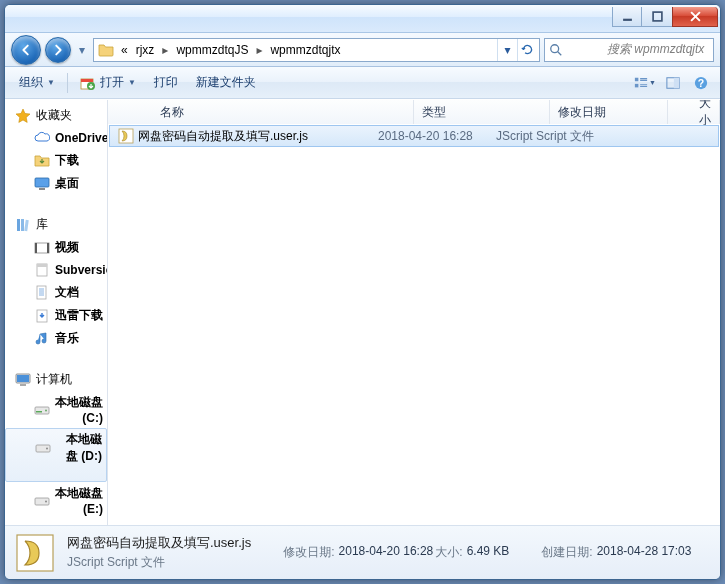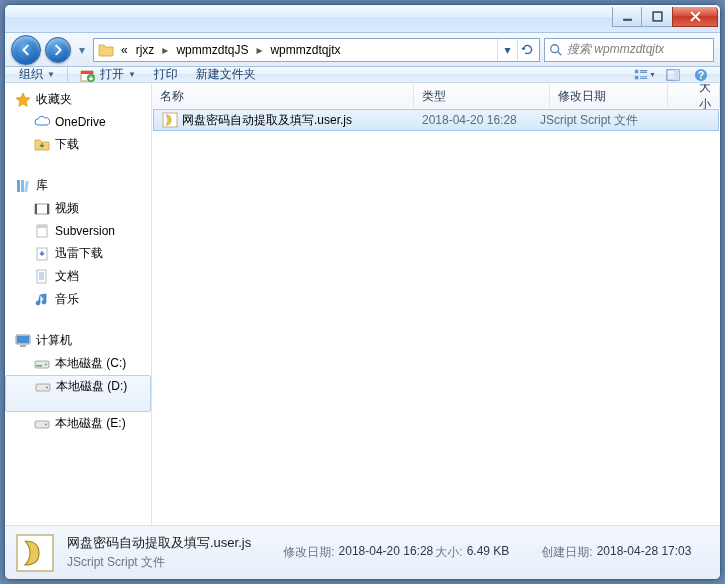--- a/index.html
+++ b/index.html
@@ -71,27 +71,27 @@
 .breadcrumb { display:flex; align-items:center; gap:2px; color:#000; }
 .breadcrumb .sep { color:#555; padding: 0 3px; }
 .breadcrumb .crumb { padding: 2px 3px; }
 .addr-actions { margin-left:auto; display:flex; }
 .addr-btn { width:20px; height:22px; display:flex; align-items:center; justify-content:center; color:#2a5b9c; border-left:1px solid #cfdff0; }
 
 .searchbox {
   width: 170px; height: 24px;
   background:#fff; border:1px solid #8aa9cc;
   display:flex; align-items:center; padding:0 4px;
-  color:#808080; font-style: italic;
+  color:#808080; font-style: italic; gap: 40px;
 }
 .searchbox .s-icon { width:14px; height:14px; margin-right:4px; color:#5a7fa8; }
 
 
 .toolbar {
-  height: 16px;
+  height: 32px;
   background: linear-gradient(180deg, #f7fbff 0%, #eaf2fb 48%, #dde9f6 49%, #e6f0fa 100%);
   display:flex; align-items:center; gap:2px; padding: 0 6px;
   border-bottom: 1px solid #c8d8ea;
 }
 .tb-item { display:flex; align-items:center; gap:4px; padding: 3px 8px; border-radius:2px; color:#1b3e6e; }
 .tb-item .caret { font-size:8px; color:#3c6090; }
 .tb-sep { width:1px; height:20px; background:#c0d0e2; margin:0 2px; }
 .open-icon { width:16px; height:16px; }
 .tb-right { margin-left:auto; display:flex; gap:2px; align-items:center; }
 .tb-iconbtn { width:26px; height:22px; display:flex; align-items:center; justify-content:center; color:#3c6090; }
@@ -108,32 +108,32 @@
   text-align: right;
 }
 .sidebar::-webkit-scrollbar { width:17px; }
 .sidebar::-webkit-scrollbar-track { background:#f0f0f0; border-left:1px solid #dcdcdc; }
 .sidebar::-webkit-scrollbar-thumb { background:linear-gradient(90deg,#e4ecf6,#c8d8ea); border:1px solid #a8c0dc; border-radius:2px; }
 .sidebar::-webkit-scrollbar-button { height:17px; background:#f0f0f0; border:1px solid #d8d8d8; }
 
 .tree-group { padding: 4px 0 14px 0; }
 .tree-head { display:flex; align-items:center; gap:5px; padding:3px 4px 3px 10px; }
 .tree-head .ticon { width:16px; height:16px; }
-.tree-item { display:flex; align-items:center; gap:5px; padding:3px 4px 3px 29px; }
+.tree-item { display:flex; align-items:center; gap:5px; padding:3px 4px 3px 29px;font-weight:bold; }
 .tree-item .ticon { width:16px; height:16px; flex-shrink:0; }
 .tree-item.selected { background: linear-gradient(180deg,#f4f8fd,#e7f0fa); border:1px solid #b8d3f0; border-radius:2px; padding-top:2px; padding-bottom:16px; }
 
 .content { flex:1; display:flex; flex-direction:column; border-left:1px solid #dce3ed; position:relative; }
 .col-headers {
   height:24px; display:flex; align-items:stretch;
   background:linear-gradient(180deg,#fdfefe 0%, #f2f6fb 100%);
   color:#2b3b55;
 }
 .col { display:flex; align-items:center; padding:0 8px; border-right:1px solid #e0e6ee; }
-.col.name { width:262px; }
+.col.name { width:262px;margin-left:44px; }
 .col.date { width:118px; }
 .col.type { width:136px; }
 .col.size { flex:1;margin-left:23px; }
 
 .filelist { flex:1; overflow:auto; }
 .file-row {
   display:flex; align-items:center; height:22px;
   background: linear-gradient(180deg,#eaf3fd 0%, #d6e8fa 100%);
   border:1px solid #9ec6f0;
   margin:1px;
@@ -296,20 +296,27 @@
             </svg>
           <span>OneDrive</span>
         </div>
         <div class="tree-item">
           <svg class="ticon" viewBox="0 0 16 16">
               <path class="folder-svg" d="M1 3 h5 l1.5 2 H15 v8 H1 Z" stroke-width="0.8"></path>
               <path d="M8 6 v4 M6 8 l2 2 l2-2" stroke="#5a8a3a" stroke-width="1.2" fill="none"></path>
             </svg>
           <span>下载</span>
         </div>
+        <div class="tree-item">
+          <svg class="ticon" viewBox="0 0 16 16">
+              <rect x="1" y="2" width="14" height="9" rx="1" fill="#5aa0e8" stroke="#2a6aaa" stroke-width="0.8"></rect>
+              <rect x="5" y="12" width="6" height="2" fill="#8a8a8a"></rect>
+            </svg>
+          <span>桌面</span>
+        </div>
       </div>
 
       <div class="tree-group">
         <div class="tree-head">
           <svg class="ticon" viewBox="0 0 16 16">
               <rect x="2" y="2" width="3" height="12" fill="#6aa5e0"></rect>
               <rect x="6" y="2" width="3" height="12" fill="#8abae8"></rect>
               <rect x="10" y="3" width="3" height="11" fill="#a8cdef" transform="rotate(8 11.5 8.5)"></rect>
             </svg>
           <span>库</span>
@@ -324,31 +331,31 @@
         </div>
         <div class="tree-item">
           <svg class="ticon" viewBox="0 0 16 16">
               <rect x="3" y="2" width="10" height="12" fill="#fff" stroke="#aaa" stroke-width="0.8"></rect>
               <rect x="3" y="2" width="10" height="3" fill="#d0d0d0"></rect>
             </svg>
           <span>Subversion</span>
         </div>
         <div class="tree-item">
           <svg class="ticon" viewBox="0 0 16 16">
+              <rect x="3" y="1" width="9" height="13" fill="#fff" stroke="#aaa" stroke-width="0.8"></rect>
+              <path d="M5 4 h5 M5 6 h5 M5 8 h5 M5 10 h5" stroke="#6aa0da" stroke-width="0.8"></path>
+            </svg>
+          <span>文档</span>
+        </div>
+        <div class="tree-item">
+          <svg class="ticon" viewBox="0 0 16 16">
               <rect x="3" y="2" width="10" height="12" fill="#fff" stroke="#aaa" stroke-width="0.8"></rect>
               <path d="M8 5 v4 M6 7 l2 2 l2-2" stroke="#3a7bd5" stroke-width="1.4" fill="none"></path>
             </svg>
           <span>迅雷下载</span>
-        </div>
-        <div class="tree-item">
-          <svg class="ticon" viewBox="0 0 16 16">
-              <rect x="3" y="1" width="9" height="13" fill="#fff" stroke="#aaa" stroke-width="0.8"></rect>
-              <path d="M5 4 h5 M5 6 h5 M5 8 h5 M5 10 h5" stroke="#6aa0da" stroke-width="0.8"></path>
-            </svg>
-          <span>文档</span>
         </div>
         <div class="tree-item">
           <svg class="ticon" viewBox="0 0 16 16">
               <path d="M6 3 v8 a2 2 0 1 1 -2 -2 M6 3 l6 -1 v8 a2 2 0 1 1 -2 -2" fill="#4a90d9" stroke="#2a6aaa" stroke-width="0.6"></path>
             </svg>
           <span>音乐</span>
         </div>
       </div>
 
       <div class="tree-group">

